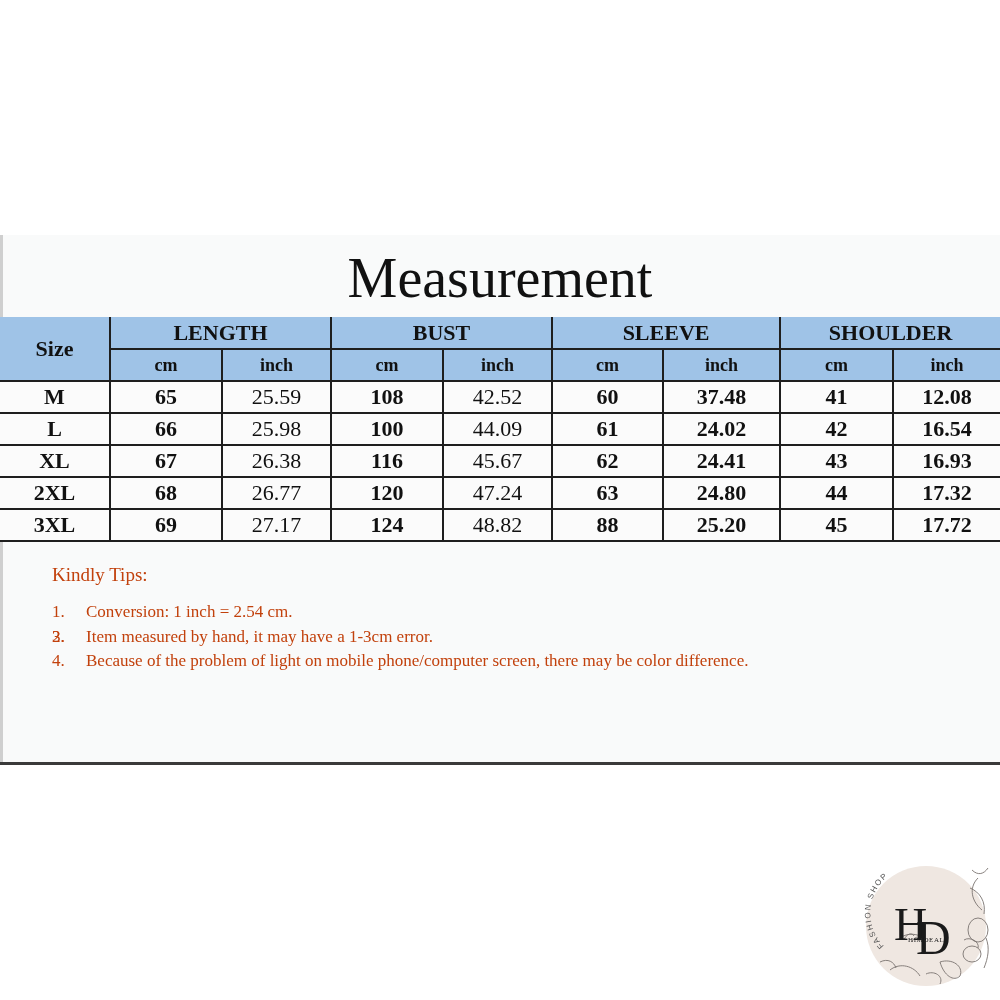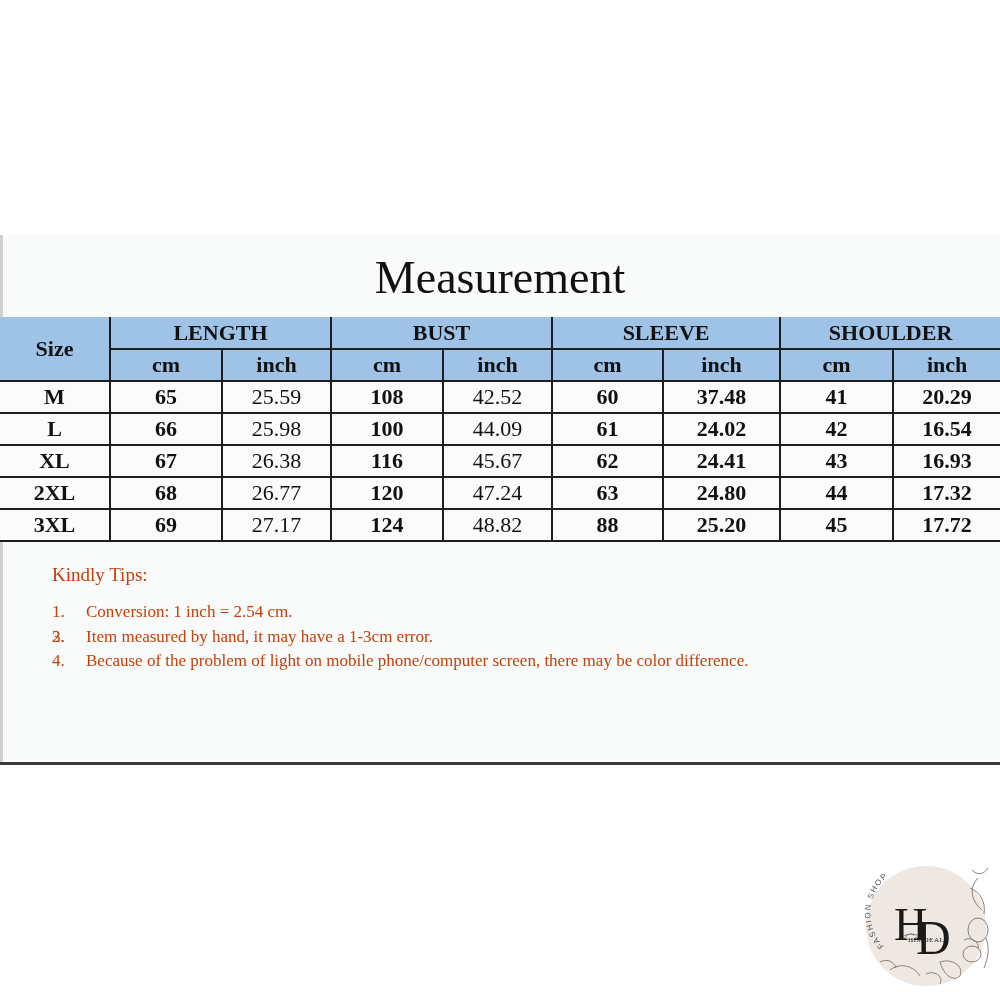--- a/index.html
+++ b/index.html
@@ -11,38 +11,38 @@
     position:absolute; left:0; top:235px; width:1000px; height:530px;
     background:#f9fafa;
     border-left:3px solid #cfcfcf;
     box-sizing:border-box;
   }
   .panel-bottom-line {
     position:absolute; left:0; top:762px; width:1000px; height:3px; background:#3a3a3a;
   }
   .title {
     position:absolute; left:0; top:248px; width:1000px; text-align:center;
-    font-size:46px; line-height:60px; color:#111; font-weight:normal;
+    font-size:56px; line-height:60px; color:#111; font-weight:normal;
   }
   table.size-table {
     position:absolute; left:0; top:317px; width:1000px;
     border-collapse:collapse; table-layout:fixed;
     font-family:"Liberation Serif", serif;
   }
   table.size-table th, table.size-table td {
     border:2px solid #1e1e1e; text-align:center; padding:0; overflow:hidden; white-space:nowrap;
   }
   table.size-table tr:first-child th { border-top:none; }
   table.size-table th:first-child, table.size-table td:first-child { border-left:none; }
   table.size-table th:last-child, table.size-table td:last-child { border-right:none; }
   table.size-table thead th {
     background:#9fc3e7; font-weight:bold; font-size:22px; color:#111;
   }
   table.size-table thead tr.group th { height:31px; }
-  table.size-table thead tr.units th { height:30px; font-size:22px; }
+  table.size-table thead tr.units th { height:30px; font-size:18px; }
   table.size-table tbody td { height:30px; font-size:22px; background:#fbfbfb; }
   td.bold { font-weight:bold; }
   td.plain { font-weight:normal; }
   .tips {
     position:absolute; left:52px; top:562px; width:900px;
     font-family:"Liberation Serif", serif; color:#c2410c;
   }
   .tips-heading { font-size:19px; line-height:26px; margin:0 0 12px 0; }
   .tips ol { list-style:none; margin:0; padding:0; }
   .tips li { font-size:17px; line-height:24.5px; position:relative; padding-left:34px; }
@@ -93,21 +93,21 @@
   <tbody>
     <tr>
       <td class="bold">M</td>
       <td class="bold">65</td>
       <td class="plain">25.59</td>
       <td class="bold">108</td>
       <td class="plain">42.52</td>
       <td class="bold">60</td>
       <td class="bold">37.48</td>
       <td class="bold">41</td>
-      <td class="bold">20.29</td>
+      <td class="bold">12.08</td>
     </tr>
     <tr>
       <td class="bold">L</td>
       <td class="bold">66</td>
       <td class="plain">25.98</td>
       <td class="bold">100</td>
       <td class="plain">44.09</td>
       <td class="bold">61</td>
       <td class="bold">24.02</td>
       <td class="bold">42</td>

